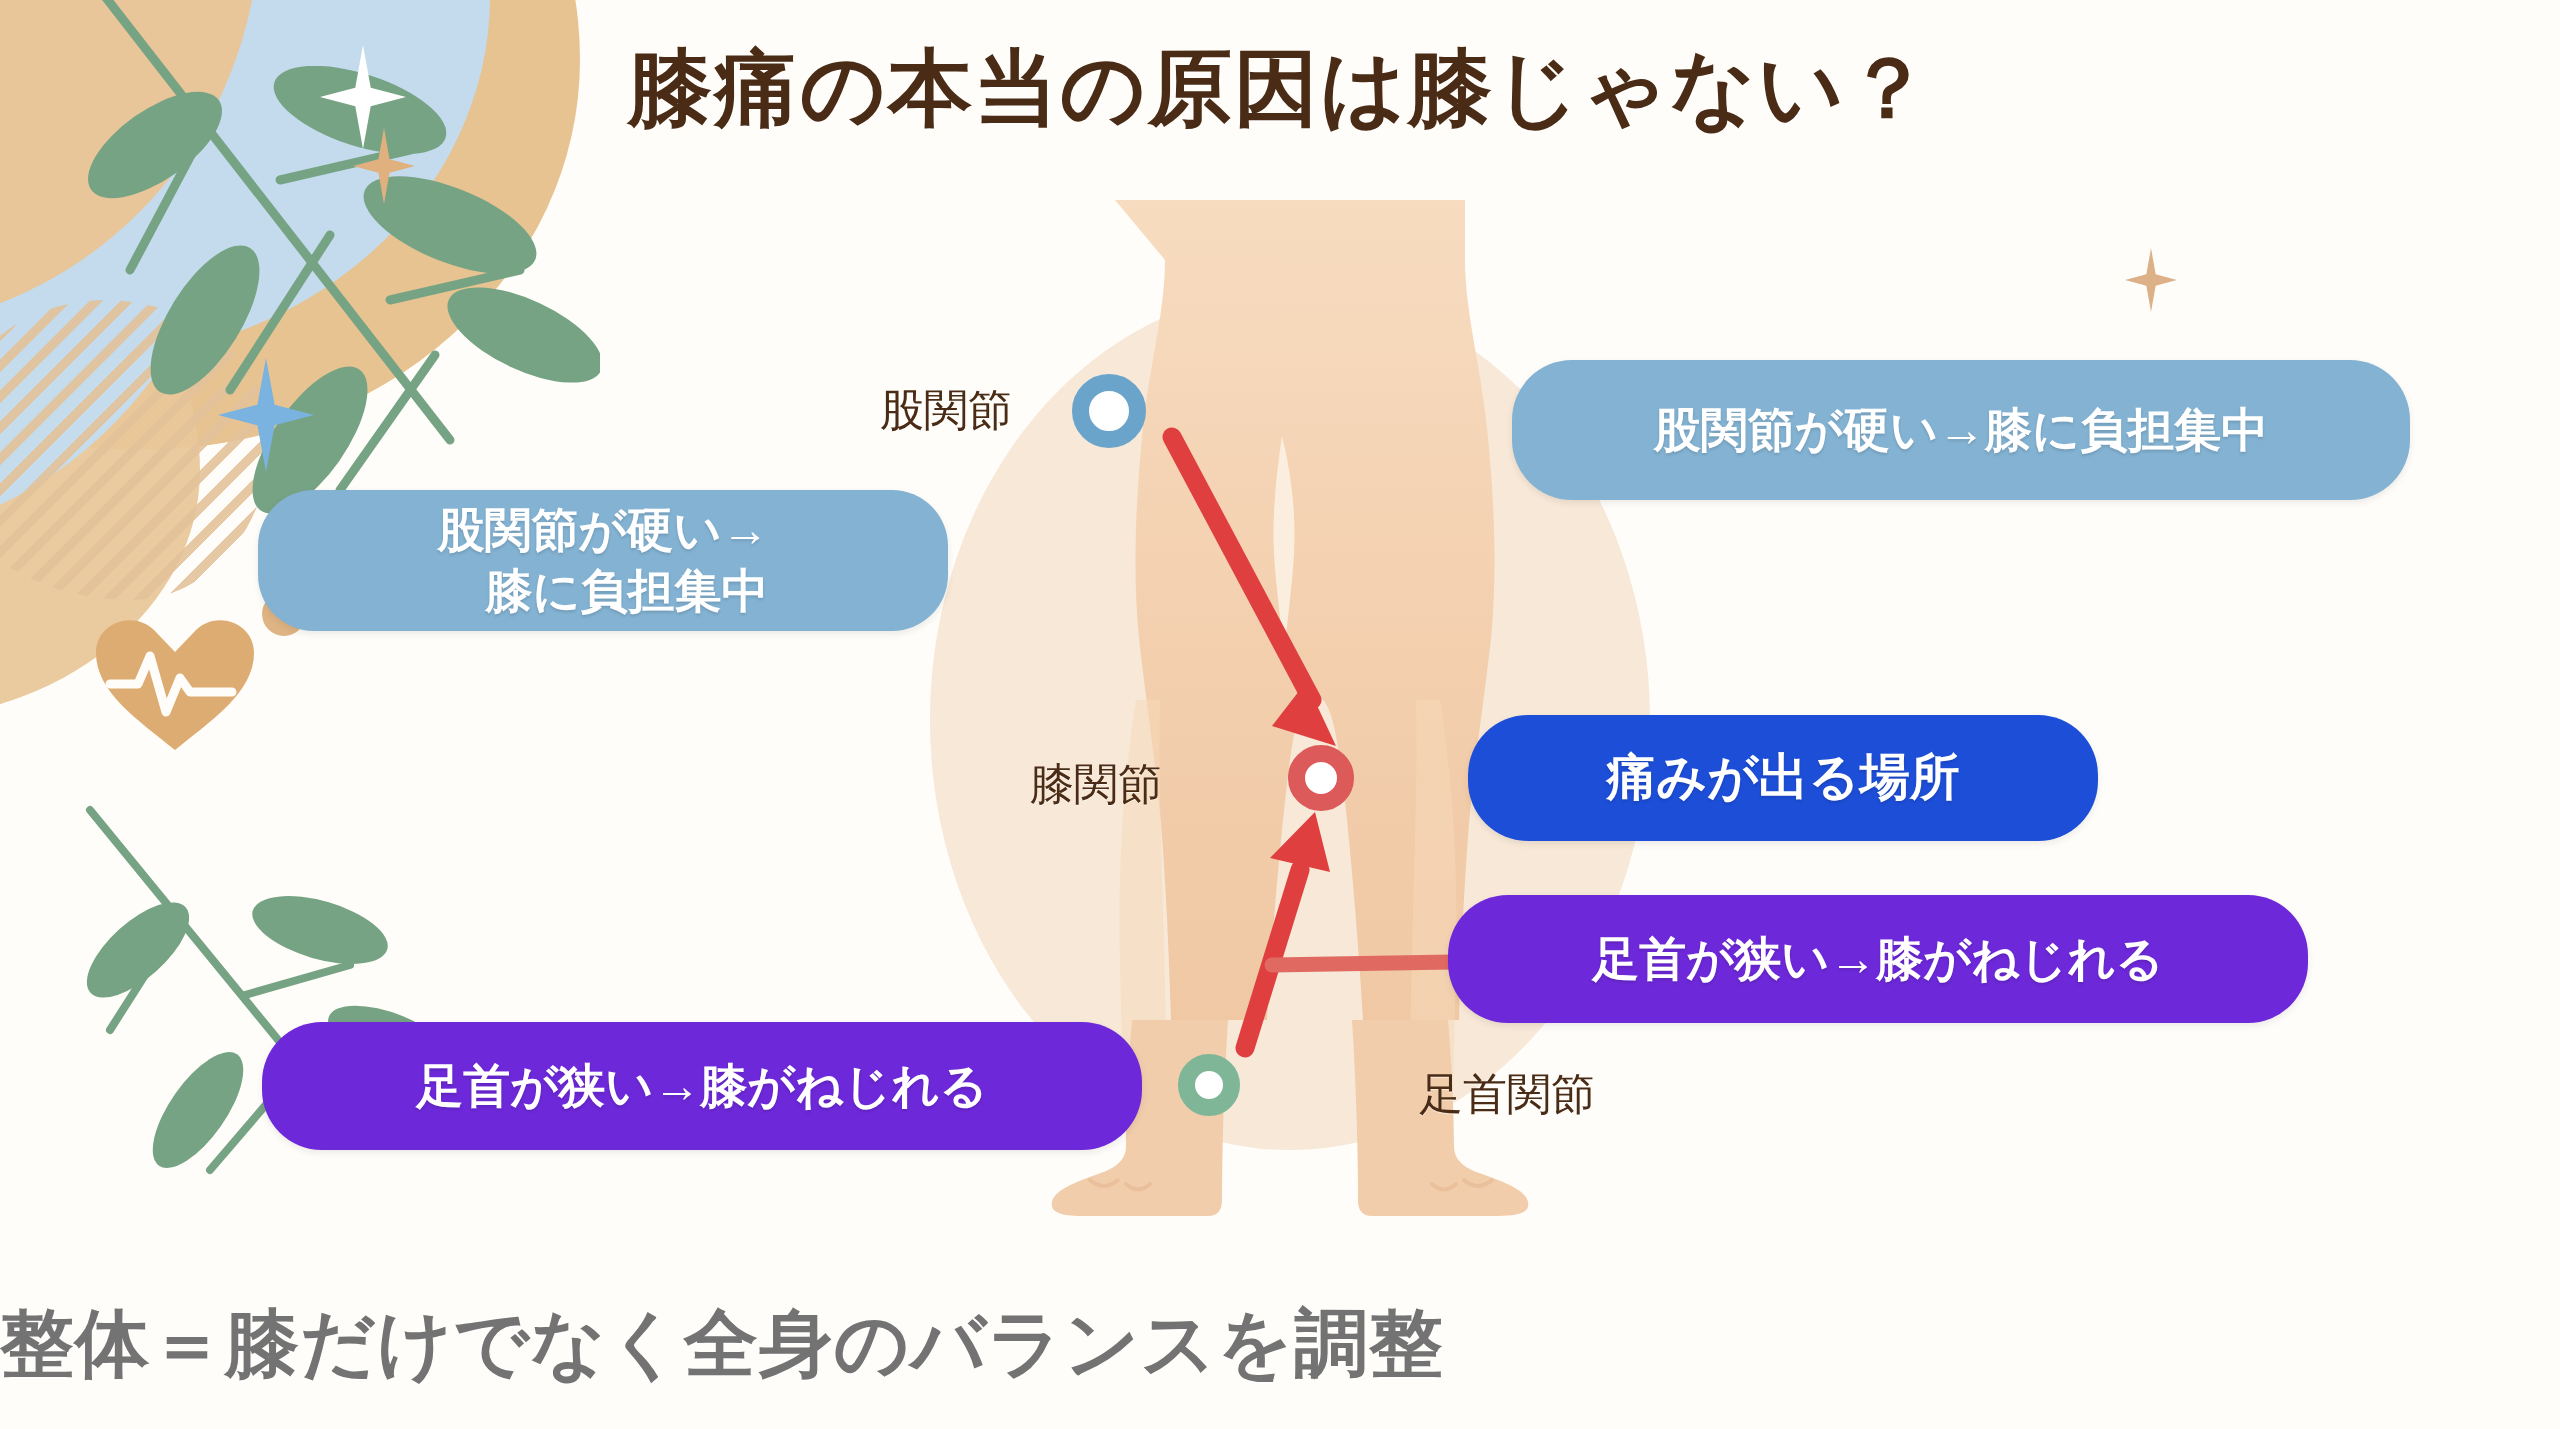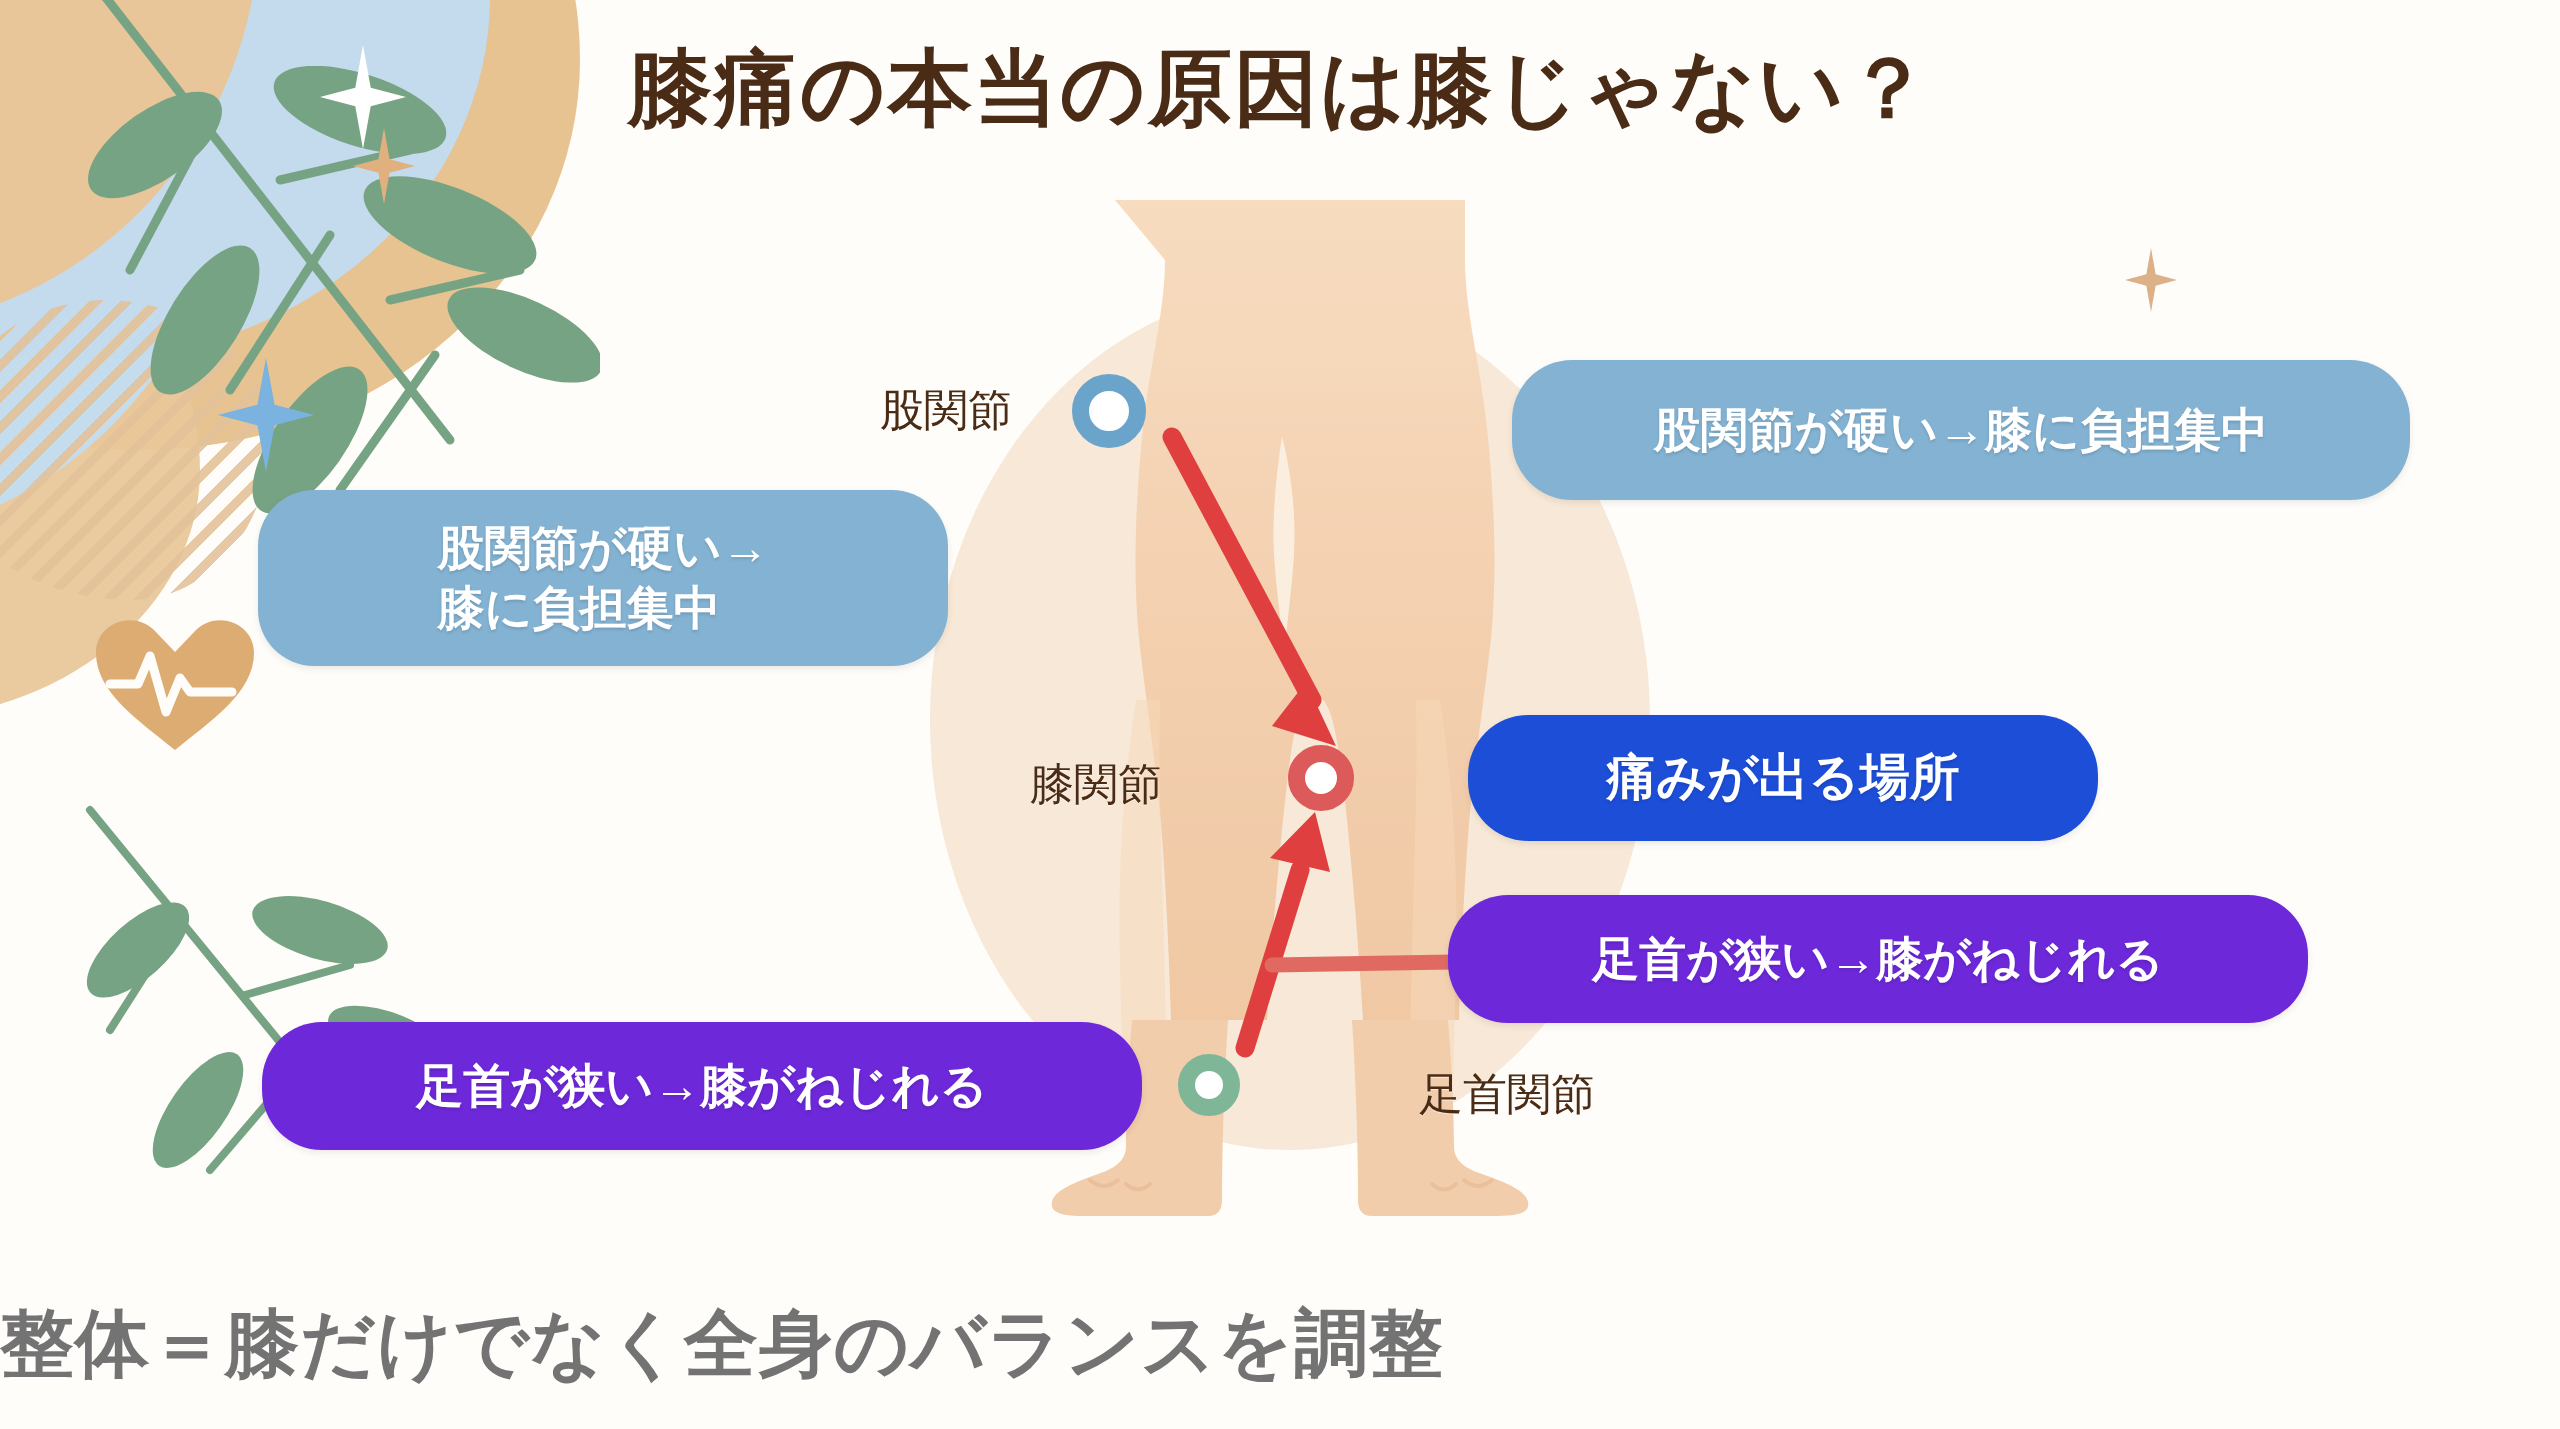--- a/index.html
+++ b/index.html
@@ -155,35 +155,35 @@
   
   .arrow-layer{position:absolute;left:0;top:0;width:2560px;height:1429px;}
 
   
   .pill{
     position:absolute;
     display:flex;align-items:center;justify-content:center;
     box-sizing:border-box;
     color:#ffffff;
     font-weight:700;
-    text-align:left;
+    text-align:right;
     border-radius:60px;
     text-shadow:0 2px 3px rgba(0,0,0,.13);
     box-shadow:0 3px 7px rgba(0,0,0,.08);
   }
   .pill-blue{background:#83b2d2;}
   .pill-red {background:#1d4ed8;}
   .pill-green{background:#6d28d9;}
 
   .pill-hip-right{
     left:1512px;top:360px;width:898px;height:140px;
     font-size:47px;line-height:1.15;
   }
   .pill-hip-left{
-    left:258px;top:490px;width:690px;height:176px;
+    left:258px;top:490px;width:690px;height:141px;
     font-size:47px;line-height:1.28;
     border-radius:56px;
     padding:0 30px;
   }
   .pill-pain{
     left:1468px;top:715px;width:630px;height:126px;
     font-size:50px;line-height:1.15;
   }
   .pill-ankle-right{
     left:1448px;top:895px;width:860px;height:128px;

